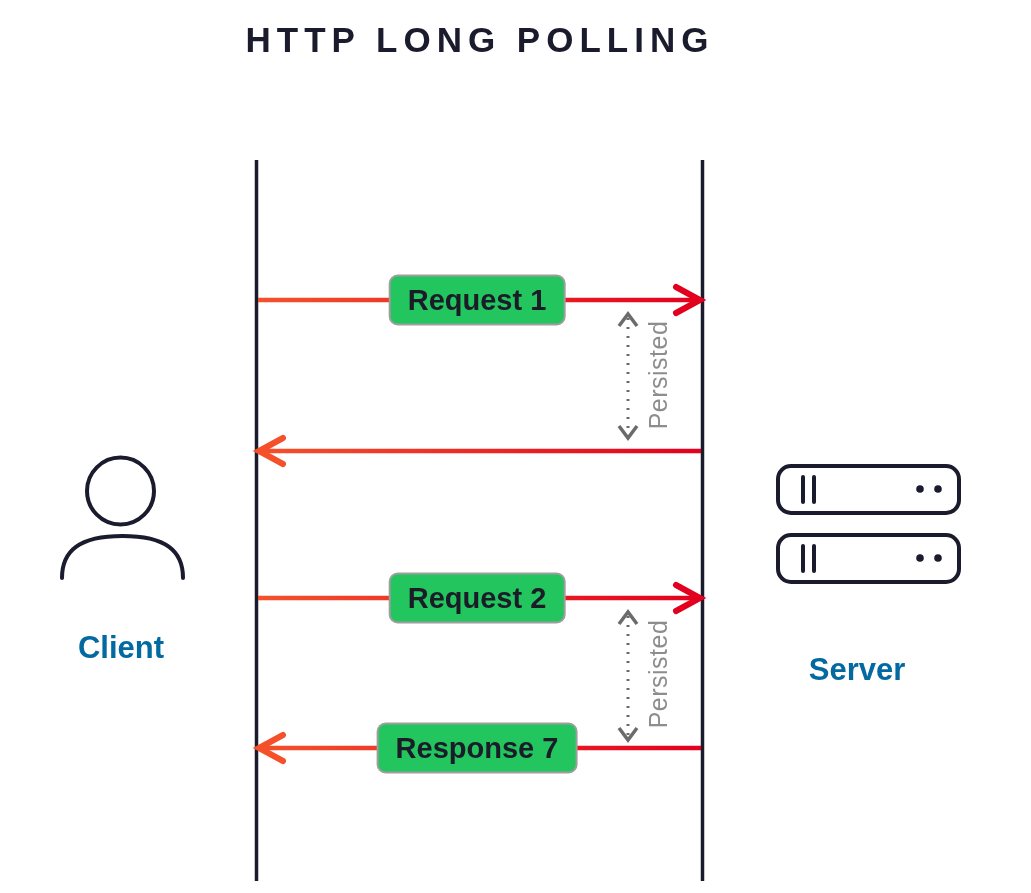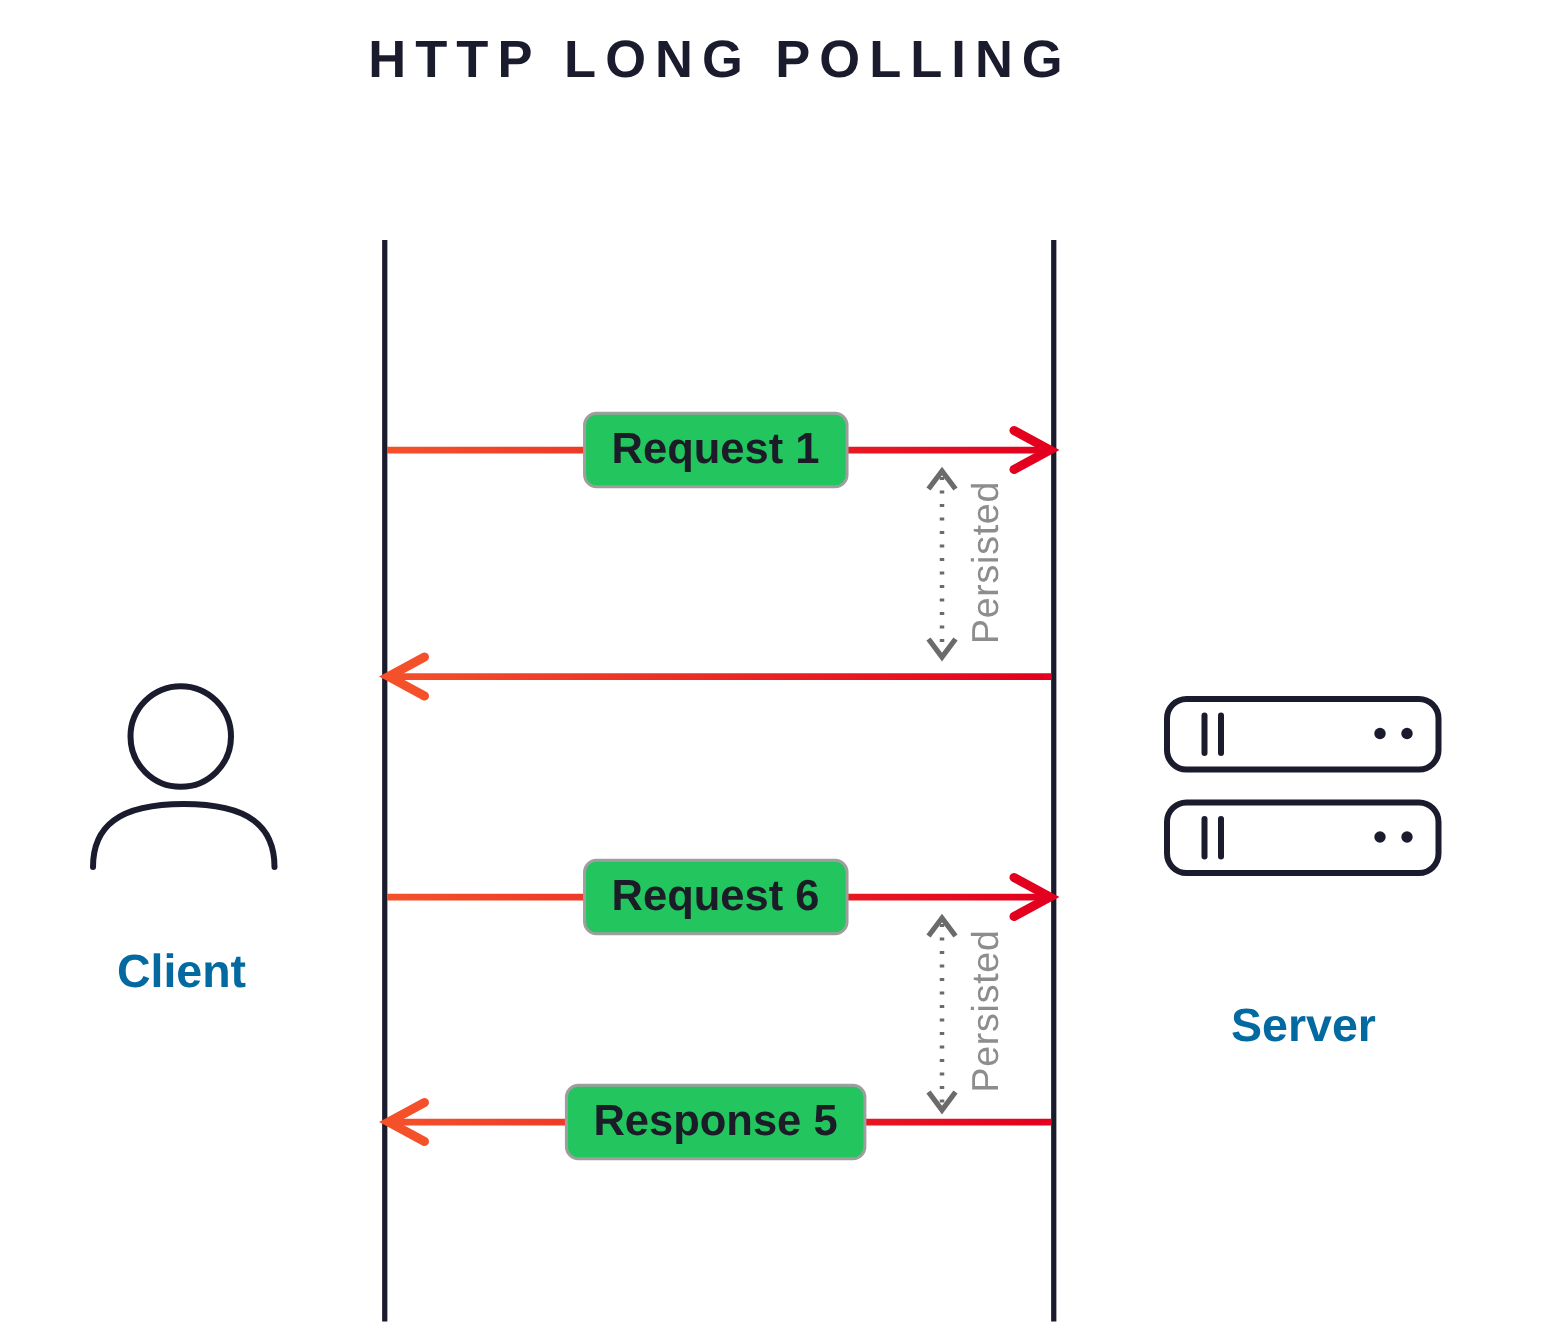--- a/index.html
+++ b/index.html
@@ -130,22 +130,22 @@
       <line x1="803" y1="546" x2="803" y2="571" stroke="#1b1b2e" stroke-width="4" stroke-linecap="round"></line>
       <line x1="814" y1="546" x2="814" y2="571" stroke="#1b1b2e" stroke-width="4" stroke-linecap="round"></line>
       <circle cx="920" cy="558" r="3.8" fill="#1b1b2e"></circle>
       <circle cx="938" cy="558" r="3.8" fill="#1b1b2e"></circle>
     </g>
   </svg>
 
   <div class="page-title">HTTP LONG POLLING</div>
 
   <div class="msg-label" style="left:477px; top:300px;">Request 1</div>
-  <div class="msg-label" style="left:477px; top:598px;">Request 6</div>
-  <div class="msg-label" style="left:477px; top:748px;">Response 5</div>
+  <div class="msg-label" style="left:477px; top:598px;">Request 2</div>
+  <div class="msg-label" style="left:477px; top:748px;">Response 7</div>
 
   <div class="persisted-label" style="left:658px; top:375px;">Persisted</div>
   <div class="persisted-label" style="left:658px; top:674px;">Persisted</div>
 
   <div class="actor-label" style="left:121px; top:630px;">Client</div>
-  <div class="actor-label" style="left:857px; top:666px;margin-left:12px;">Server</div>
+  <div class="actor-label" style="left:857px; top:652px;">Server</div>
 
 </div>
 
 </body></html>

